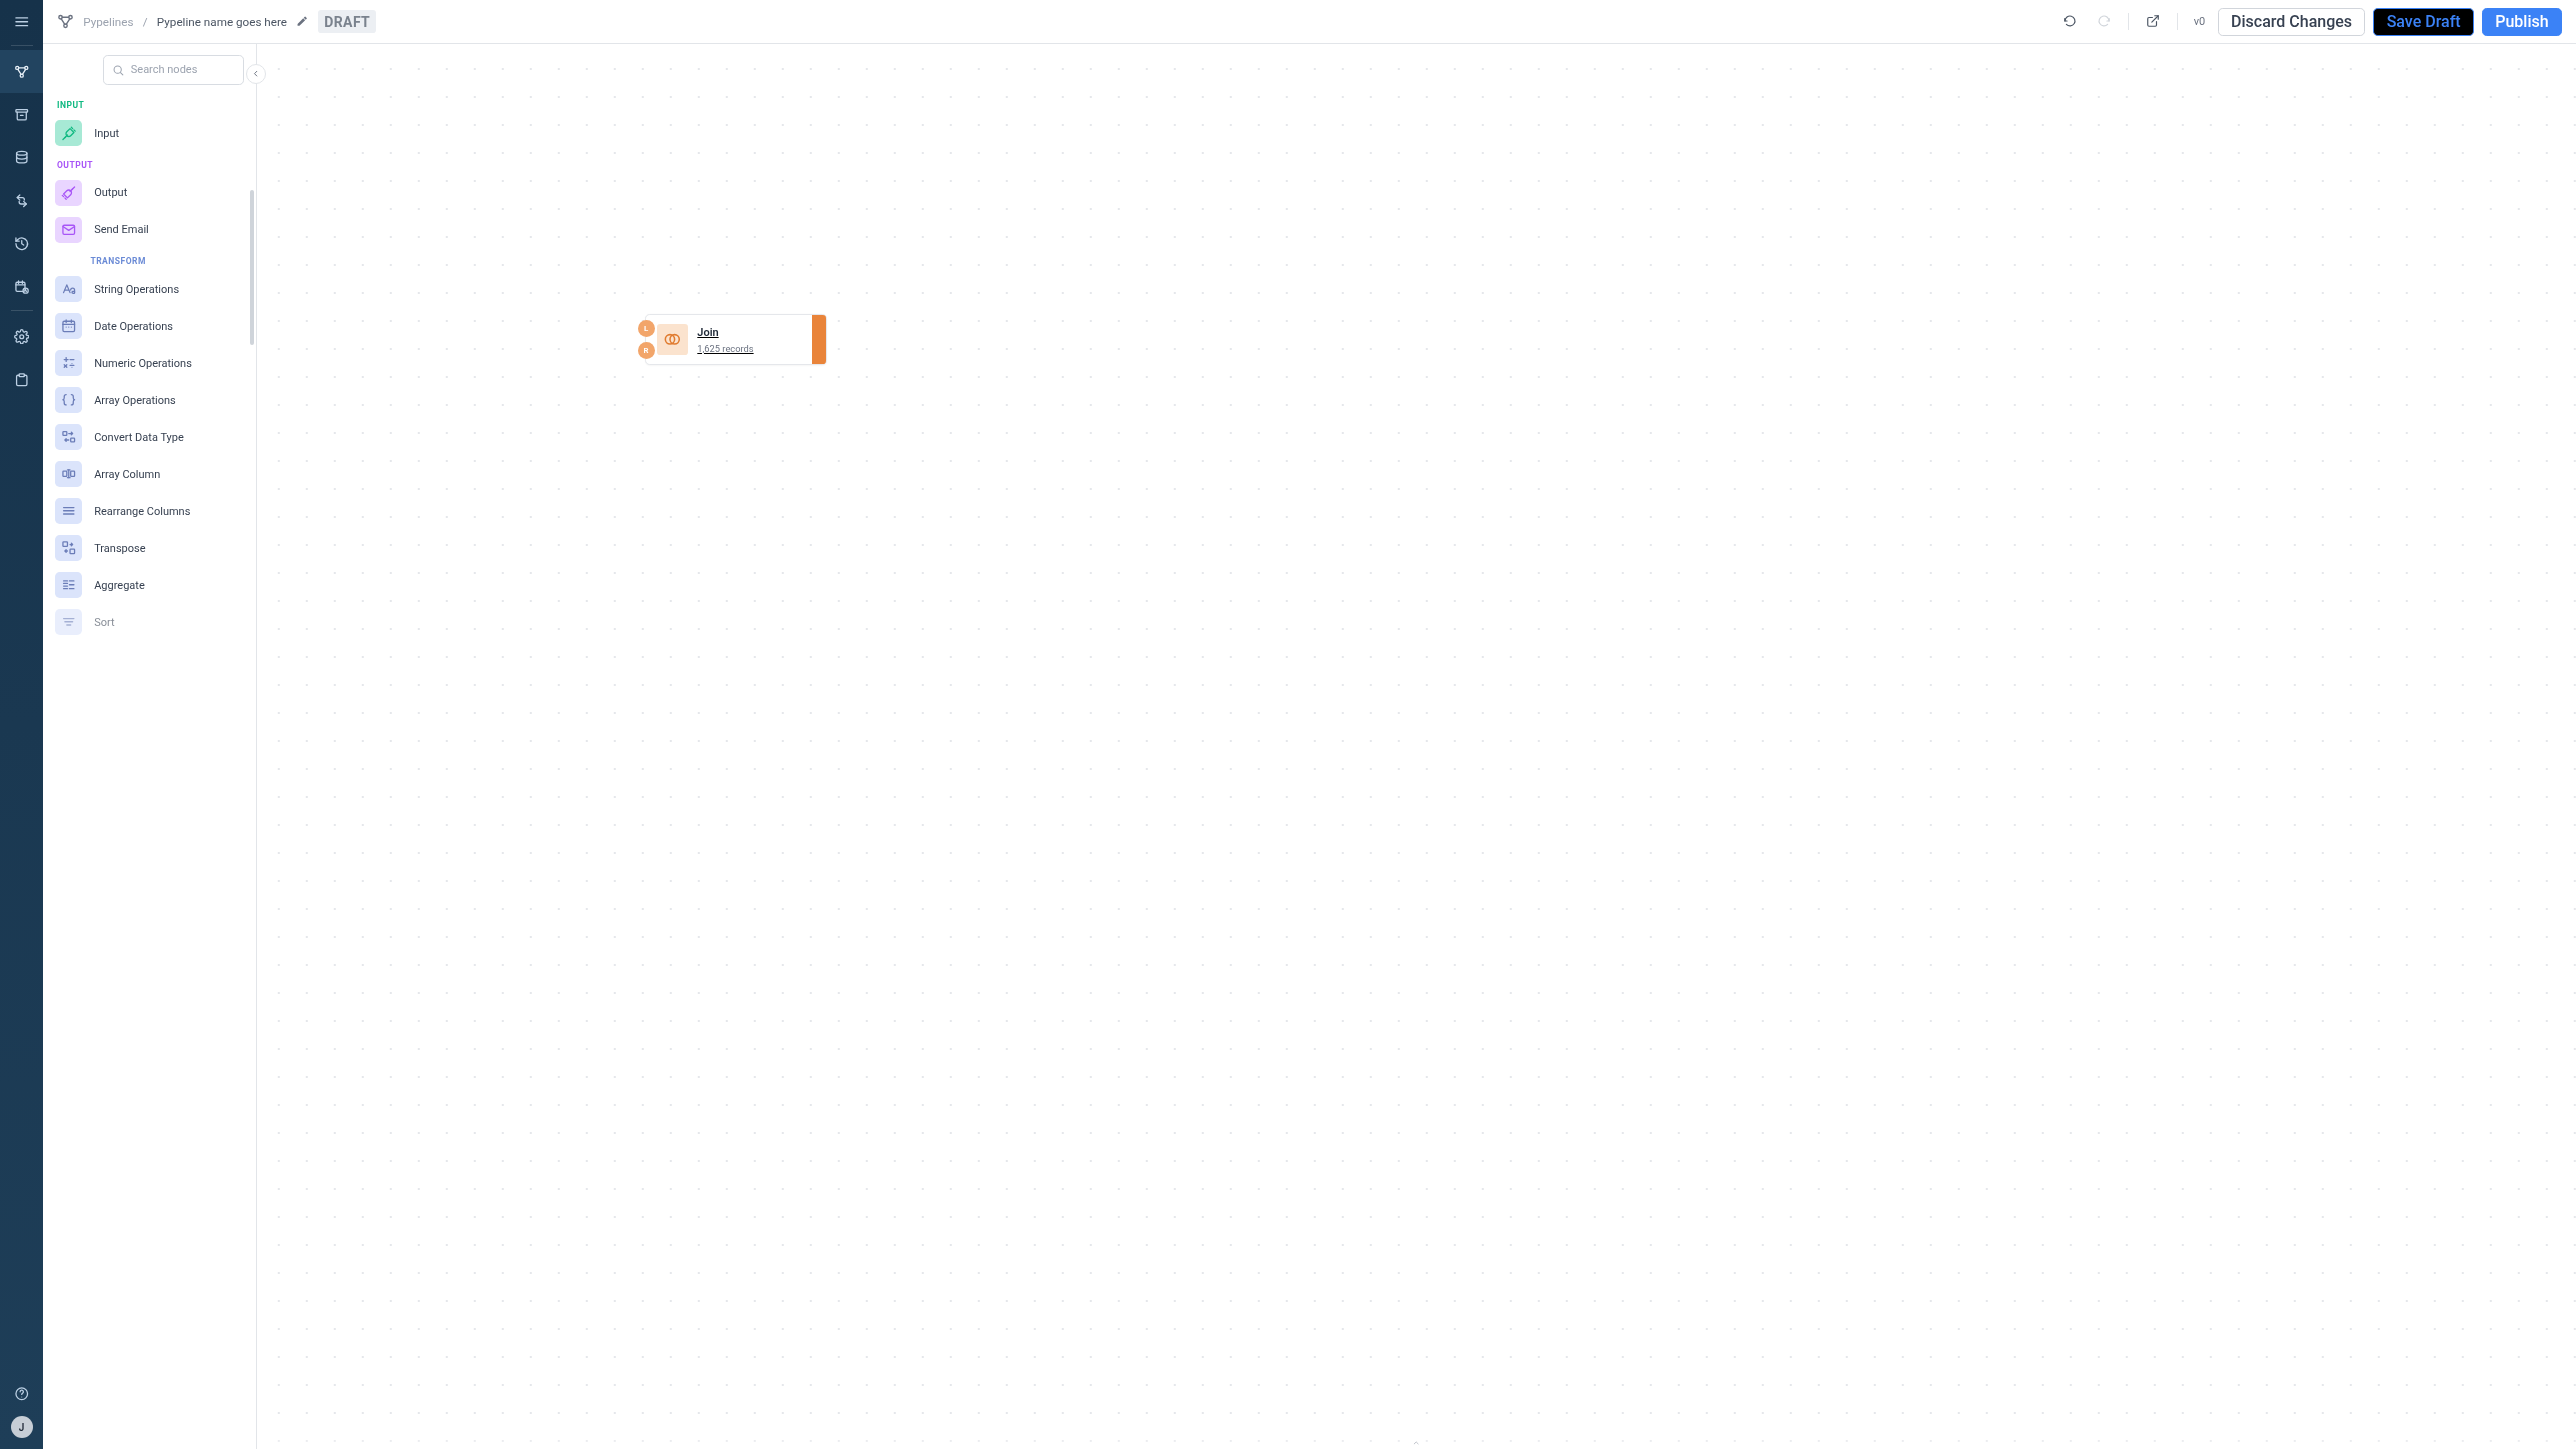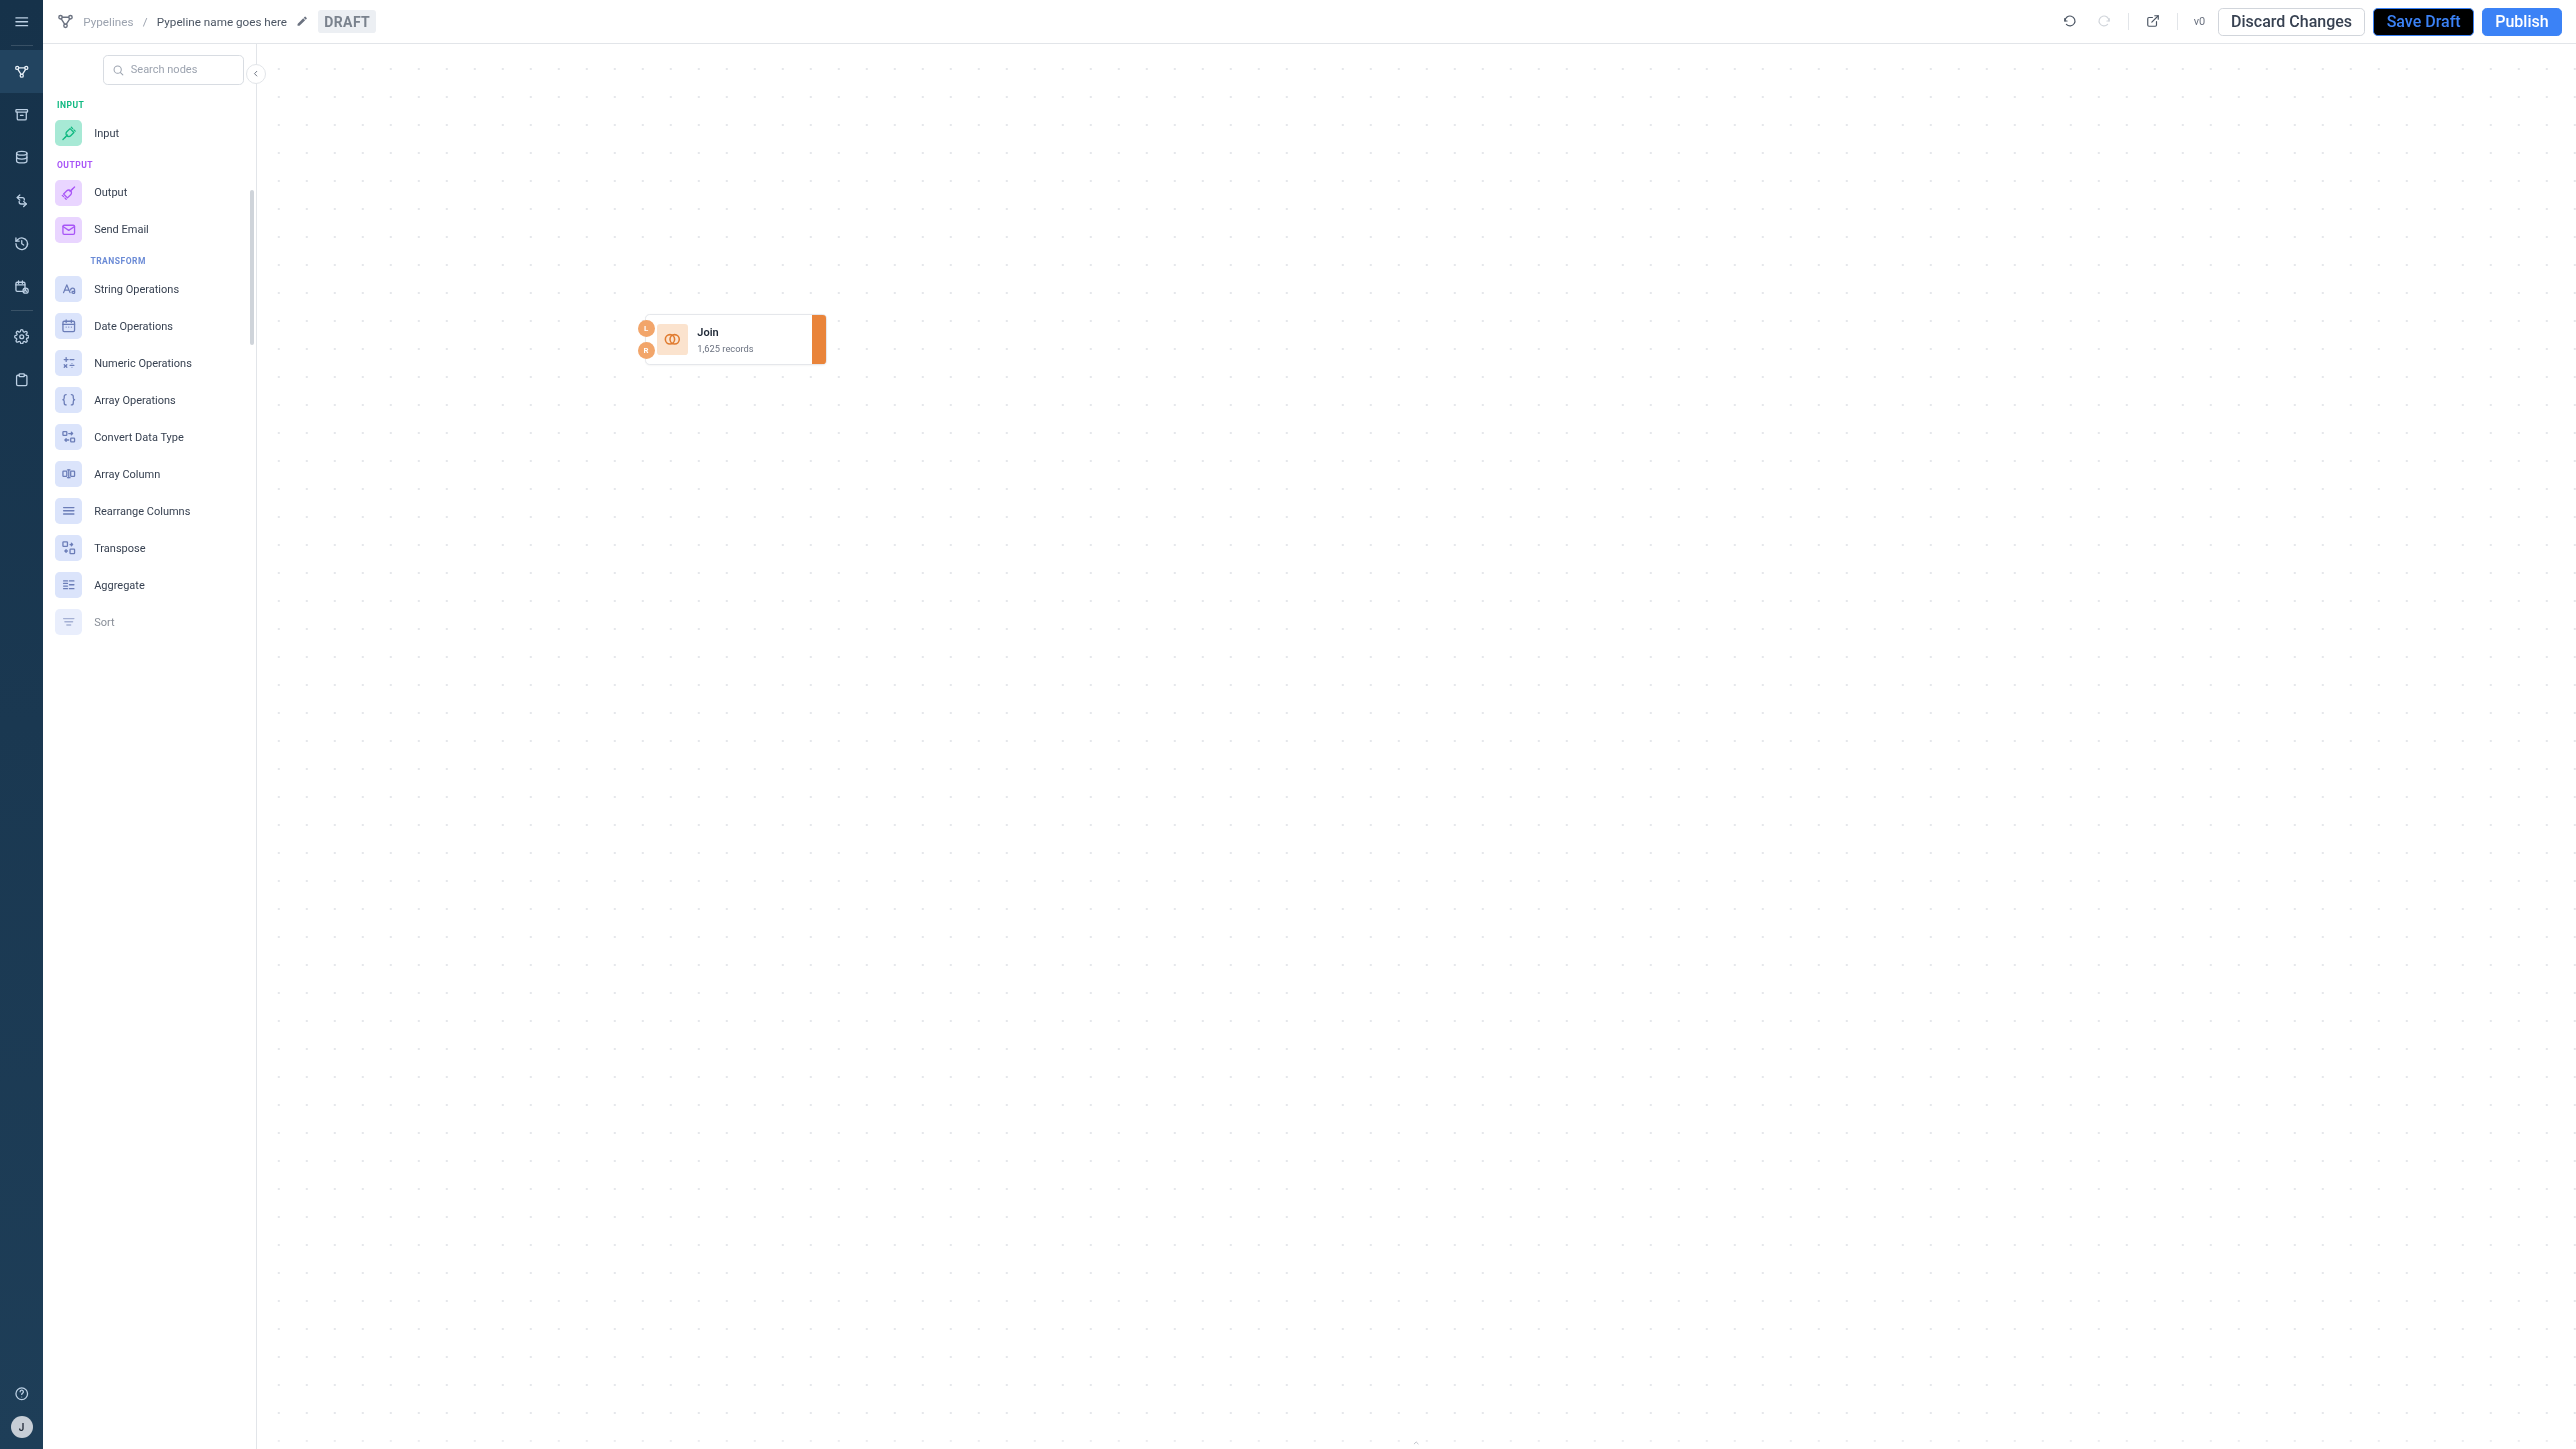--- a/index.html
+++ b/index.html
@@ -102,21 +102,21 @@
 
   
   .canvas{flex:1 1 auto;position:relative;min-width:0;background-color:#fff;background-image:radial-gradient(circle, var(--canvas-dot) 1.2px, transparent 1.2px);background-size:28px 28px;background-position:7.8px 11px;}
   .canvas-drawer{position:absolute;bottom:0;left:0;right:0;height:12.4px;display:flex;align-items:center;justify-content:center;color:#9ca3af;cursor:pointer;background:linear-gradient(180deg,rgba(255,255,255,0) 0%,rgba(255,255,255,.8) 100%);} 
   .canvas-drawer svg{width:12.4px;height:7.8px;}
 
   
   .join-node{position:absolute;left:388px;top:270px;width:182px;height:51px;border:0.8px solid #e5e7eb;border-radius:4.7px;background:#fff;display:flex;align-items:center;box-shadow:0 0.8px 1.6px rgba(0,0,0,.04);overflow:visible;}
   .join-icon-wrap{width:31px;height:31px;margin:0 9.3px 0 11px;border-radius:3.1px;background:var(--orange-soft);display:flex;align-items:center;justify-content:center;color:var(--orange-icon);}
   .join-icon-wrap svg{width:18.6px;height:18.6px;}
-  .join-text{display:flex;flex-direction:column;gap:4px;flex:1;}
+  .join-text{display:flex;flex-direction:column;gap:4px;flex:1;text-decoration:underline;}
   .join-title{font-size:11px;font-weight:600;color:#1f2937;}
   .join-sub{font-size:9.3px;color:#6b7280;}
   .join-output{position:absolute;right:0;top:0;bottom:0;width:14px;background:var(--orange);border-radius:0 3.1px 3.1px 0;}
   .join-port{position:absolute;left:-8.5px;width:17px;height:17px;border-radius:50%;background:var(--orange-port);color:#fff;font-size:7.8px;font-weight:700;display:flex;align-items:center;justify-content:center;}
   .join-port.port-l{top:4.7px;}
   .join-port.port-r{bottom:4.7px;}
 </style>
 </head>
 <body>
 

